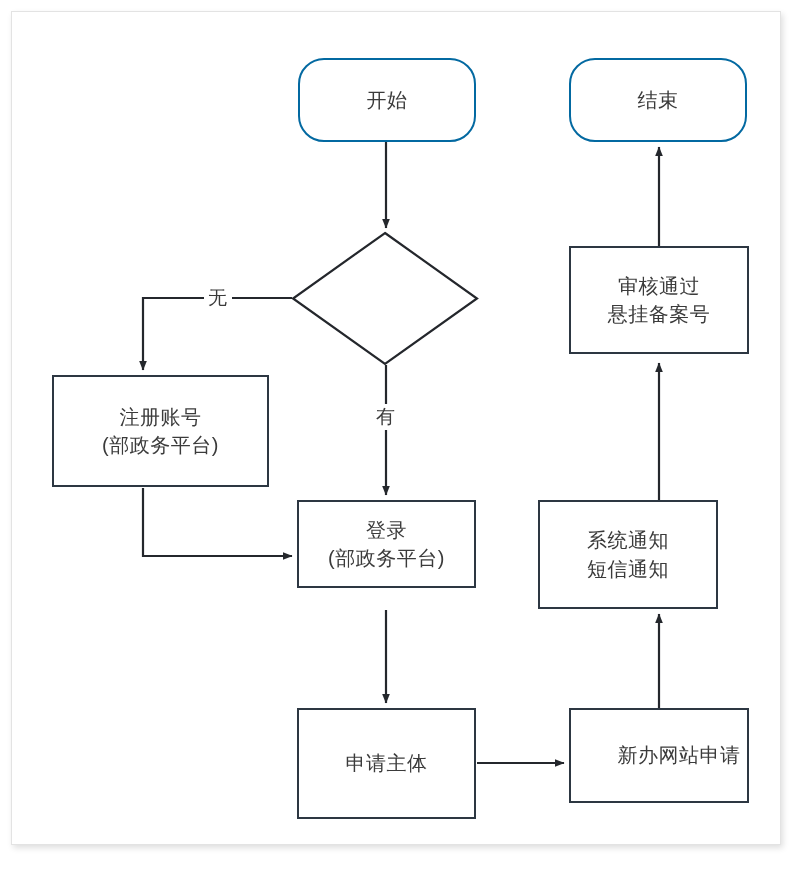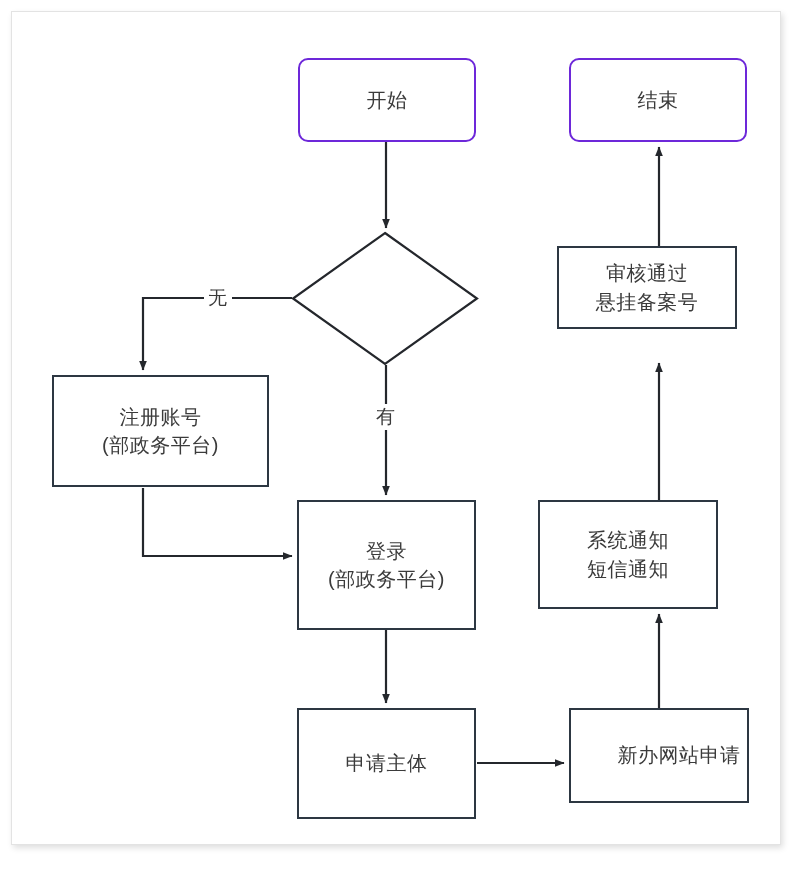--- a/index.html
+++ b/index.html
@@ -44,22 +44,22 @@
     font-size: 20px;
     line-height: 1.42;
     letter-spacing: 0.5px;
     background: #ffffff;
     white-space: pre-line;
   }
   .node.rect {
     border: 2px solid #2d3742;
   }
   .node.terminal {
-    border: 2px solid #6d28d9;
-    border-radius: 10px;
+    border: 2px solid #0369a1;
+    border-radius: 26px;
     justify-content: center;
   }
   .diamond-label {
     position: absolute;
     display: flex;
     align-items: center;
     justify-content: center;
     color: #3b3b3b;
     font-size: 20px;
     letter-spacing: 0.5px;
@@ -114,39 +114,39 @@
   <div class="node terminal" style="left:298px; top:58px; width:178px; height:84px;">
     <span>开始</span>
   </div>
 
 
   <div class="node rect" style="left:52px; top:375px; width:217px; height:112px;">
     <span>注册账号
 (部政务平台)</span>
   </div>
 
-  <div class="node rect" style="left:297px; top:500px; width:179px; height:130px;">
+  <div class="node rect" style="left:297px; top:500px; width:179px; height:88px;">
     <span>登录
 (部政务平台)</span>
   </div>
 
   <div class="node rect" style="left:297px; top:708px; width:179px; height:111px;">
     <span>申请主体</span>
   </div>
 
   <div class="node rect" style="left:569px; top:708px; width:180px; height:95px;padding-left:40px;">
     <span>新办网站申请</span>
   </div>
 
   <div class="node rect" style="left:538px; top:500px; width:180px; height:109px;">
     <span>系统通知
 短信通知</span>
   </div>
 
-  <div class="node rect" style="left:557px; top:246px; width:180px; height:83px;">
+  <div class="node rect" style="left:569px; top:246px; width:180px; height:108px;">
     <span>审核通过
 悬挂备案号</span>
   </div>
 
   <div class="node terminal" style="left:569px; top:58px; width:178px; height:84px;">
     <span>结束</span>
   </div>
 
   <div class="edge-label" style="left:204px; top:285px;">无</div>
 

